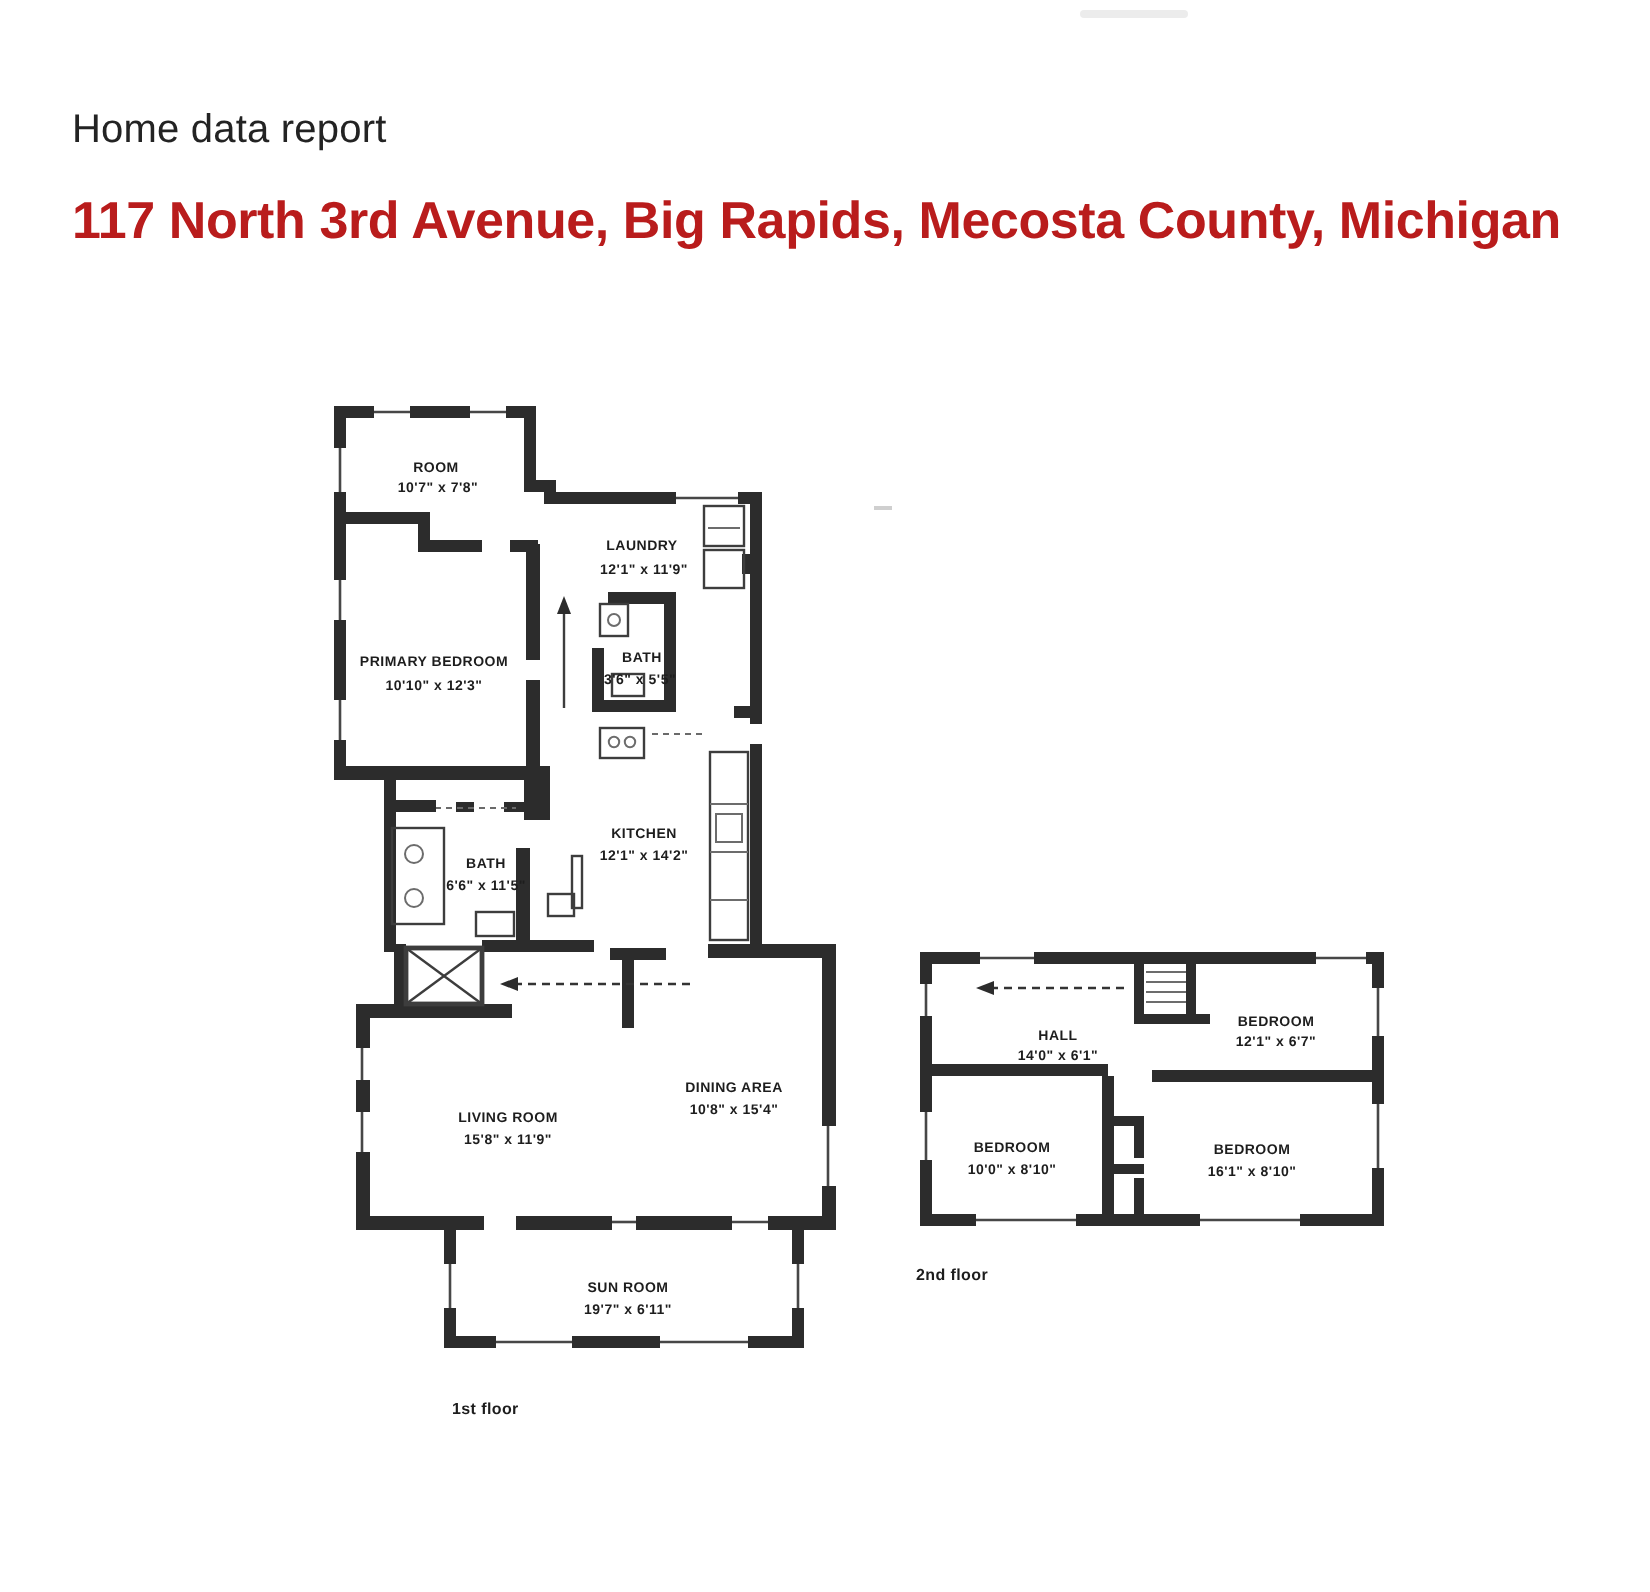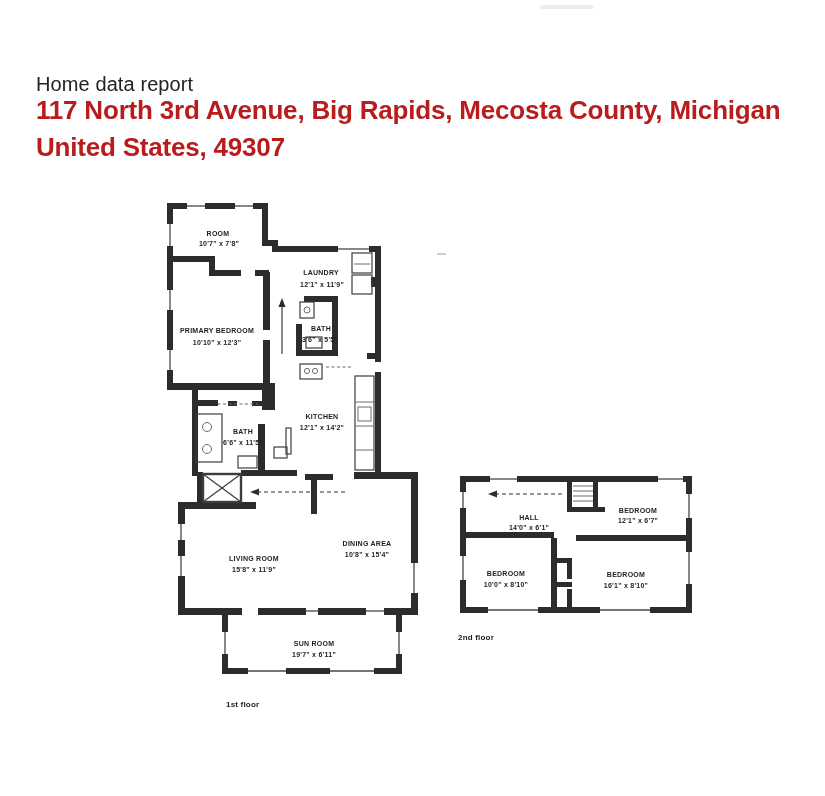--- a/index.html
+++ b/index.html
@@ -2,21 +2,21 @@
 <html><head>
 <meta charset="utf-8">
 <style>
   html,body{margin:0;padding:0;}
   body{
     width:825px;height:796px;position:relative;overflow:hidden;
     background:#ffffff;font-family:"Liberation Sans",sans-serif;
   }
   .report-label{
     position:absolute;left:36px;top:54px;
-    font-size:20px;color:#232323;letter-spacing:.1px;margin-top:19px;
+    font-size:20px;color:#232323;letter-spacing:.1px;
   }
   .address{
     position:absolute;left:36px;top:92px;width:789px;margin:0;
     font-size:26px;font-weight:700;line-height:37px;color:#b91c1c;
     letter-spacing:-.2px;
   }
   .address .ln{display:block;white-space:nowrap;overflow:hidden;}
   svg.plan{position:absolute;left:0;top:0;}
   .w{fill:#2c2c2c;}
   .thin{stroke:#474747;stroke-width:1.3;fill:none;}
@@ -39,21 +39,20 @@
 
 <div class="page">
 
   <div class="smudge"></div>
   <div class="speck"></div>
 
   <div class="report-label">Home data report</div>
 
   <h1 class="address">
     <span class="ln">117 North 3rd Avenue, Big Rapids, Mecosta County, Michigan</span>
-    <span class="ln">United States, 49307</span>
   </h1>
 
   <svg class="plan" width="825" height="796" viewBox="0 0 825 796" xmlns="http://www.w3.org/2000/svg">
 
     <g>
       <g>
 
         <rect class="w" x="167" y="203" width="20" height="6"></rect>
         <rect class="w" x="205" y="203" width="30" height="6"></rect>
         <rect class="w" x="253" y="203" width="15" height="6"></rect>

